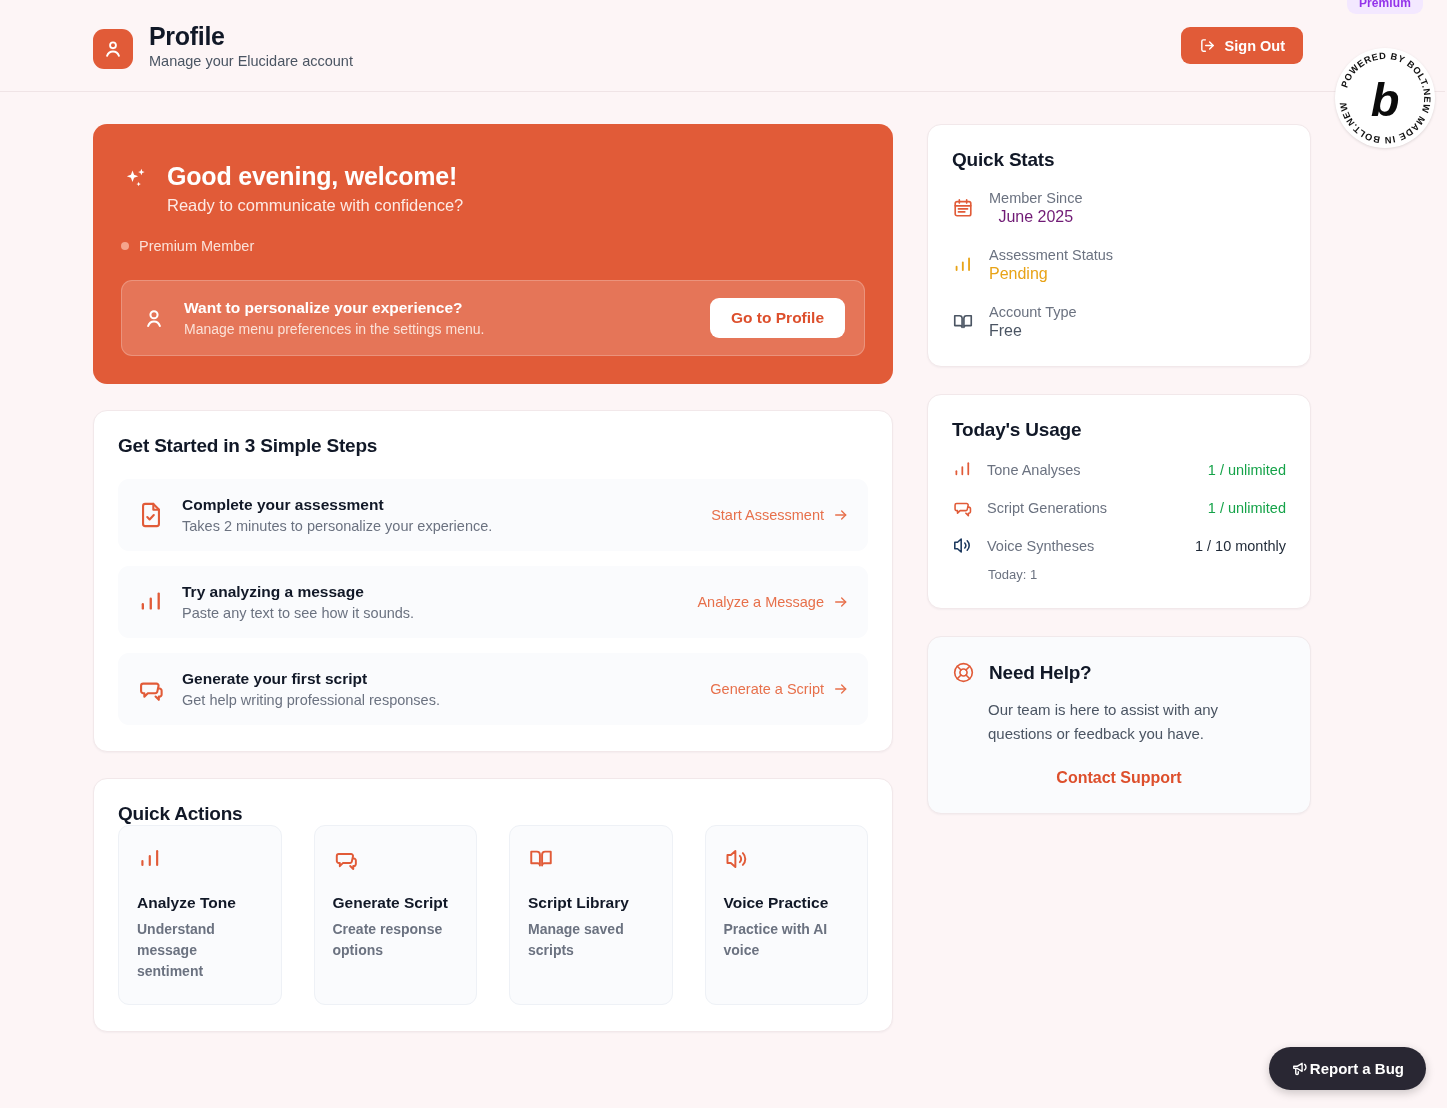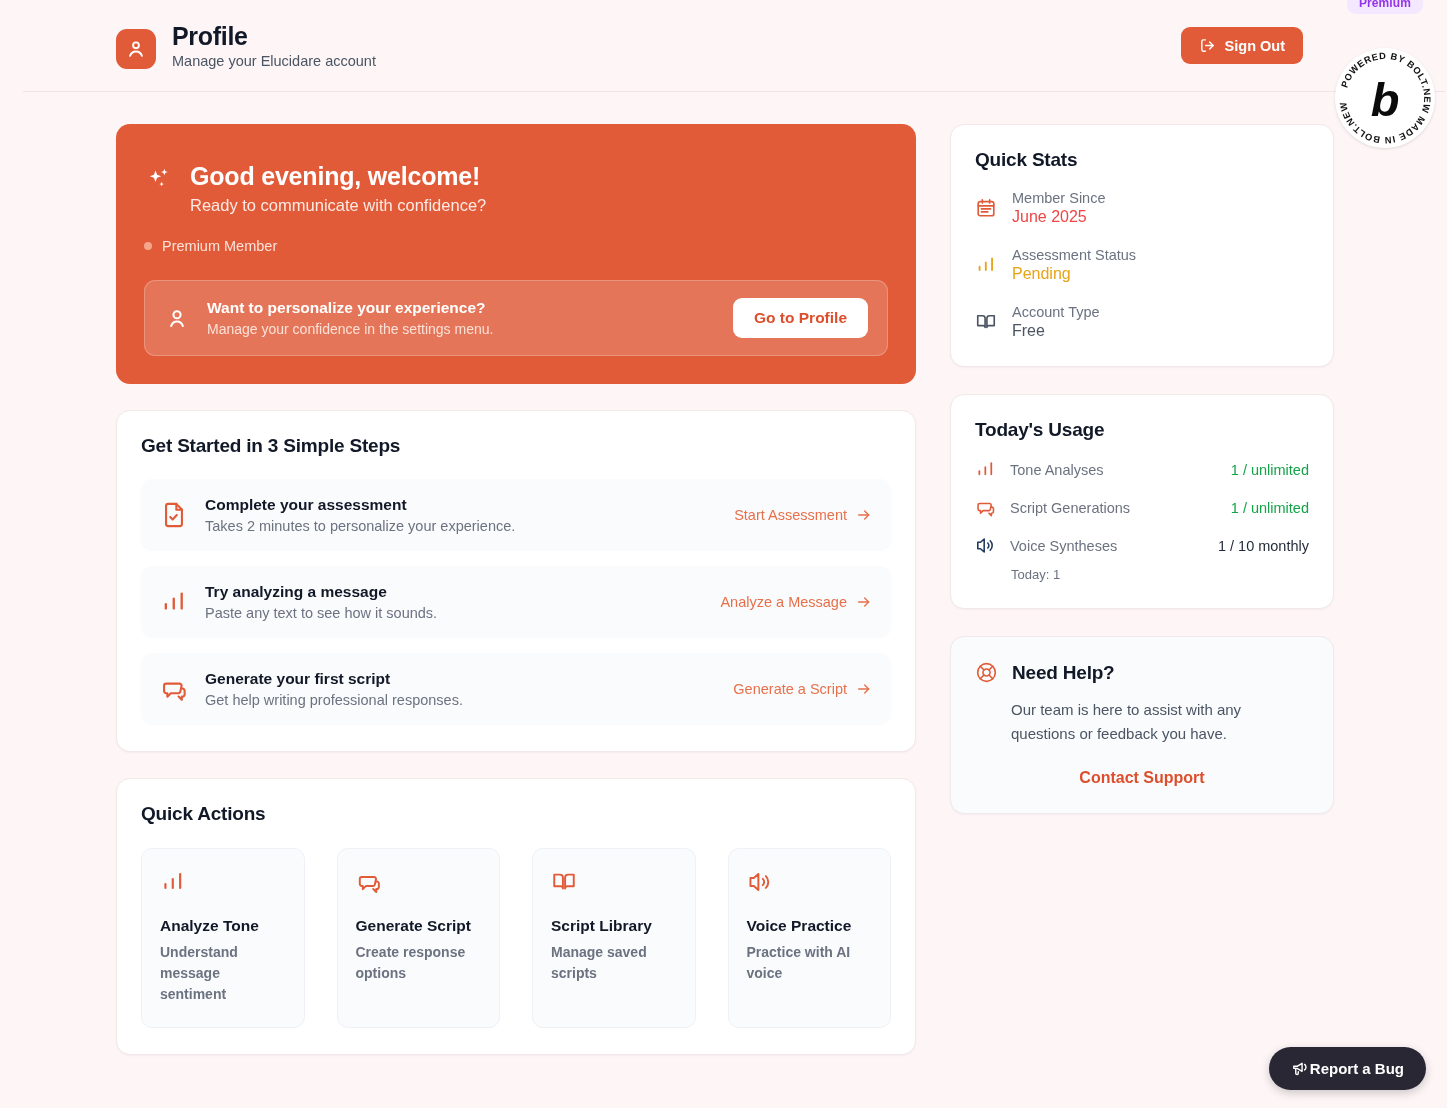--- a/index.html
+++ b/index.html
@@ -2,21 +2,21 @@
 <html><head>
 <meta charset="utf-8">
 <style>
   * { box-sizing: border-box; margin: 0; padding: 0; }
   html, body {
     width: 1447px; height: 1108px;
     background: #fdf5f6;
     font-family: "Liberation Sans", sans-serif;
     overflow: hidden;
   }
-  .page { position: relative; width: 1445px; height: 1108px; padding-left: 23px; }
+  .page { position: relative; width: 1445px; height: 1108px; }
 
   
   .premium-badge {
     position: absolute; top: -9px; right: 22px;
     background: #f3e8ff; color: #9333ea;
     font-size: 12px; font-weight: 600;
     padding: 5px 12px 4px; border-radius: 9px;
     z-index: 40; letter-spacing: .1px;
   }
 
@@ -112,36 +112,36 @@
   .step-txt { flex: 1; }
   .step-title { font-size: 15.5px; font-weight: 700; color: #111827; }
   .step-sub { font-size: 14.5px; color: #6b7280; margin-top: 4px; }
   .step-link {
     color: #e7704b; font-size: 14.5px;
     display: inline-flex; align-items: center; gap: 9px;
     white-space: nowrap; cursor: pointer;
   }
 
   
-  .qa-grid { margin-top: 23px; display: grid; grid-template-columns: repeat(4, 1fr); gap: 32px; }
+  .qa-grid { display: grid; grid-template-columns: repeat(4, 1fr); gap: 32px; }
   .qa-card {
     background: #fafbfd; border: 1px solid #eef1f6;
     border-radius: 11px; padding: 20px 18px 22px; cursor: pointer;
     min-height: 138px;
   }
   .qa-title { font-size: 15.5px; font-weight: 700; color: #111827; margin-top: 22px; }
   .qa-sub { font-size: 14px; color: #6b7280; margin-top: 7px; line-height: 1.5; font-weight: bold; }
 
   
   .side-card { margin-bottom: 27px; }
   .stat-list { margin-top: 19px; display: flex; flex-direction: column; gap: 21px; }
   .stat-row { display: flex; align-items: center; gap: 15px; }
   .stat-label { font-size: 14.5px; color: #6b7280; }
   .stat-value { font-size: 16px; margin-top: 2px; }
-  .v-orange { color: #ef4444; }
+  .v-orange { color: #701a75; text-align: center; }
   .v-amber  { color: #e8a317; }
   .v-slate  { color: #4b5563; }
 
   .usage-list { margin-top: 18px; display: flex; flex-direction: column; gap: 17px; }
   .usage-row { display: flex; align-items: center; gap: 14px; }
   .usage-name { font-size: 14.5px; color: #6b7280; flex: 1; }
   .usage-val { font-size: 14.5px; }
   .u-green { color: #15a349; }
   .u-dark  { color: #1f2937; }
   .usage-sub { font-size: 13px; color: #6b7280; margin: -6px 0 0 36px; }
@@ -241,21 +241,21 @@
 
         <div class="personalize">
           <span>
             <svg width="26" height="26" viewBox="0 0 24 24" fill="none" stroke="#fff" stroke-width="1.9" stroke-linecap="round" stroke-linejoin="round">
               <circle cx="12" cy="9" r="3.3"></circle>
                 <path d="M6.6 19.4c.9-2.8 3-4.2 5.4-4.2s4.5 1.4 5.4 4.2"></path>
             </svg>
           </span>
           <div class="pers-text">
             <div class="pers-title">Want to personalize your experience?</div>
-            <div class="pers-sub">Manage your confidence in the settings menu.</div>
+            <div class="pers-sub">Manage menu preferences in the settings menu.</div>
           </div>
           <button class="settings-btn">Go to Profile</button>
         </div>
       </div>
 
       <div class="card" style="margin-bottom:26px">
         <div class="card-title">Get Started in 3 Simple Steps</div>
 
         <div class="steps">
 

